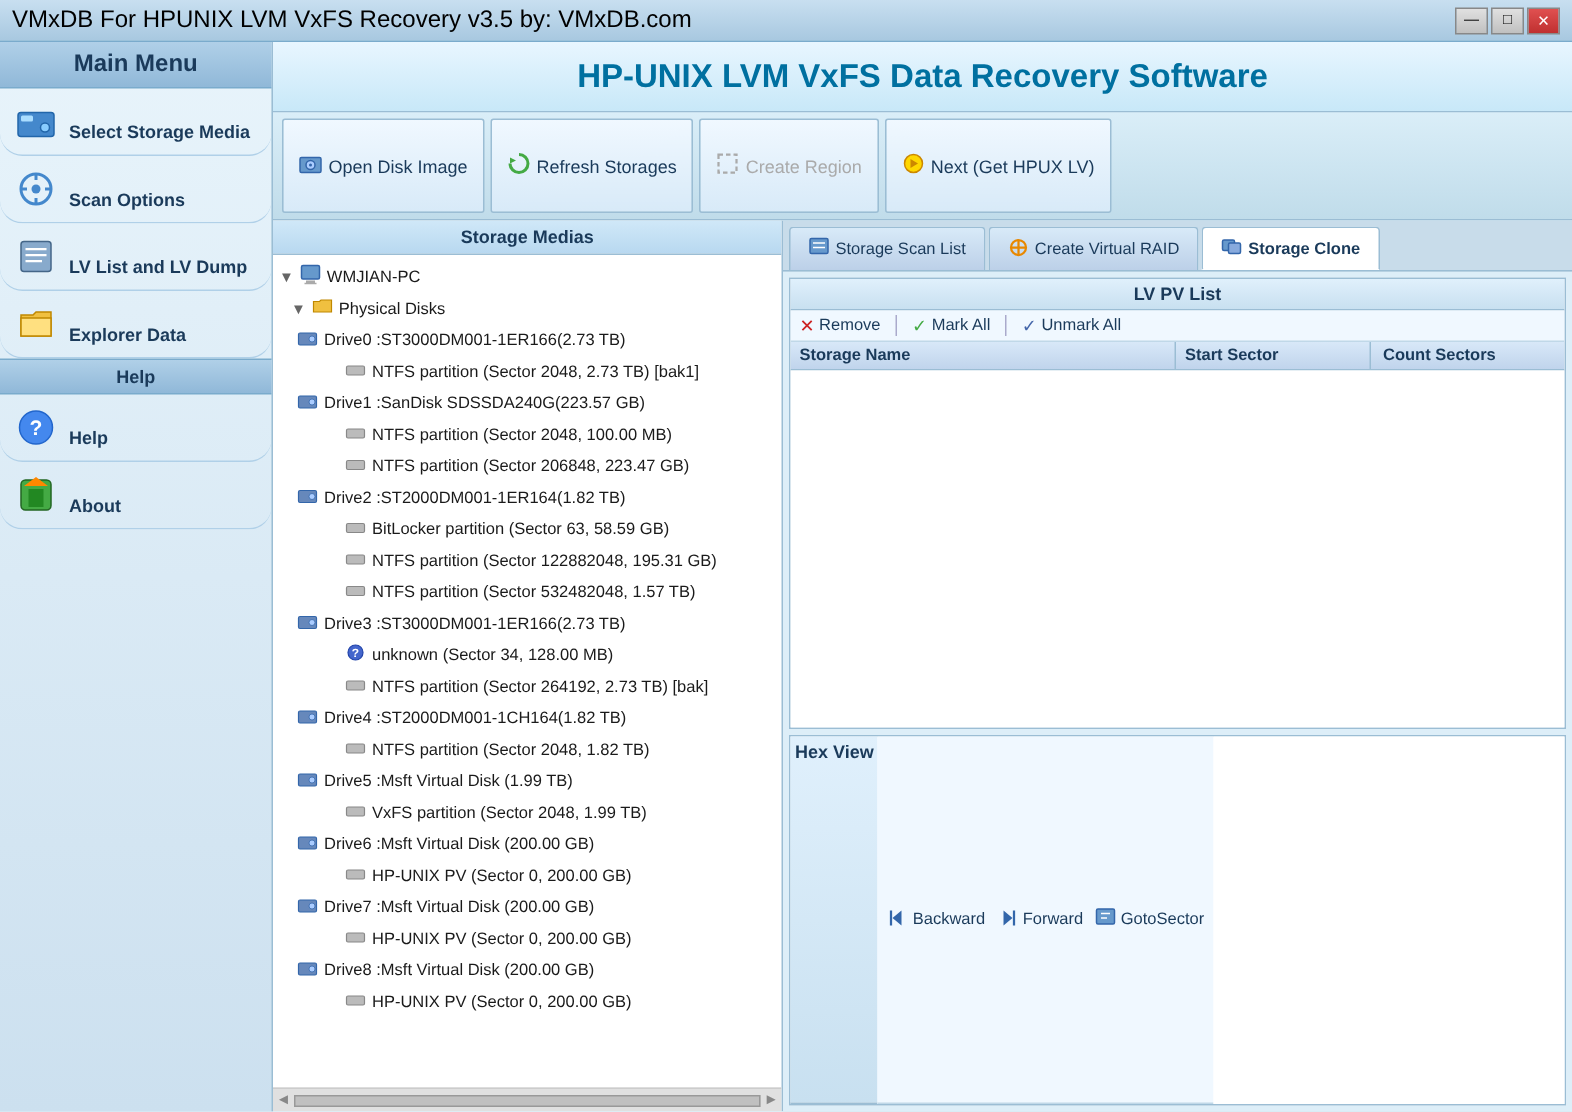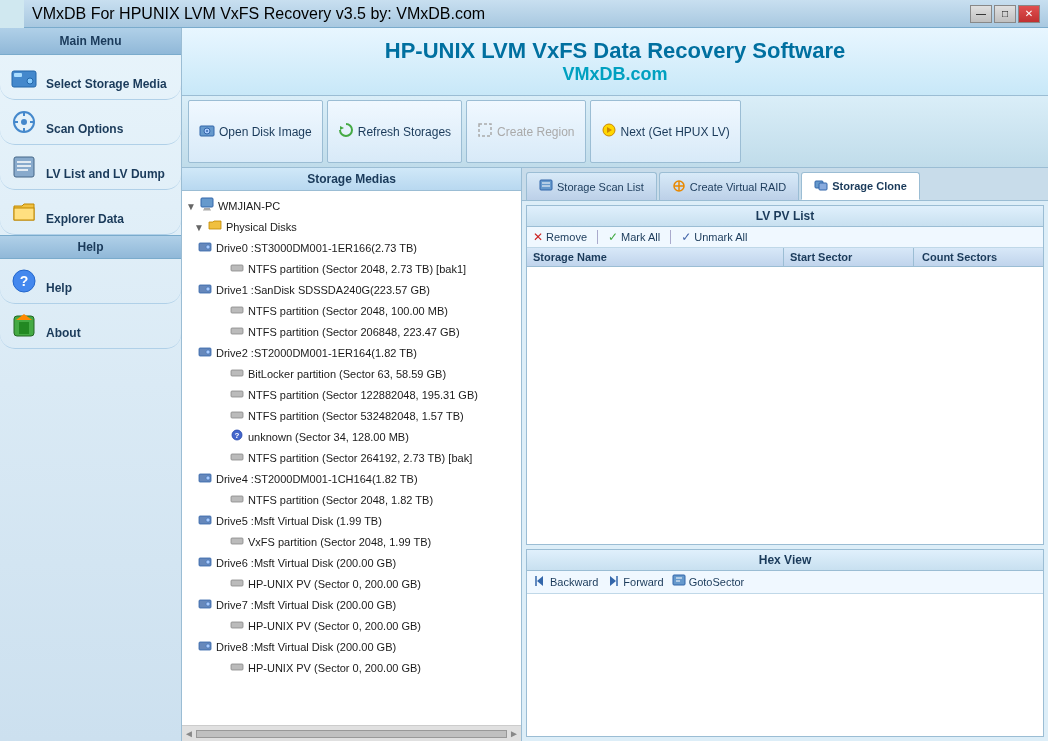--- a/index.html
+++ b/index.html
@@ -7,21 +7,20 @@
 
     
     #title-bar {
       background: linear-gradient(to bottom, #c8dff0, #a8c8e0);
       height: 28px;
       display: flex;
       align-items: center;
       justify-content: space-between;
       padding: 0 8px;
       border-bottom: 1px solid #7aabcc;
-      margin-left: 24px;
     }
     #title-bar-controls { display: flex; gap: 2px; }
     .title-btn {
       width: 22px; height: 18px; font-size: 10px; border: 1px solid #888;
       background: linear-gradient(to bottom, #e0e0e0, #c0c0c0);
       cursor: pointer; display: flex; align-items: center; justify-content: center;
     }
     .title-btn.close-btn { background: linear-gradient(to bottom, #e05050, #c03030); color: white; }
 
     
@@ -35,21 +34,21 @@
       width: 182px;
       background: linear-gradient(to bottom, #e8f4fb, #cce0ef);
       border-right: 1px solid #9bbdd4;
       display: flex;
       flex-direction: column;
     }
     #sidebar-header {
       background: linear-gradient(to bottom, #b0d0e8, #90b8d8);
       text-align: center;
       padding: 6px;
-      font-size: 12px;
+      font-size: 16px;
       font-weight: bold;
       color: #1a3a5a;
       border-bottom: 1px solid #7aabcc;
     }
     .sidebar-item {
       display: flex;
       align-items: flex-end;
       padding: 8px 10px;
       cursor: pointer;
       border-bottom: 1px solid #b0d0e8;
@@ -251,23 +250,23 @@
     .lv-col-sector { width: 130px; padding: 3px 6px; border-left: 1px solid #9bbdd4; }
     .lv-col-count { width: 130px; padding: 3px 8px; border-left: 1px solid #9bbdd4; }
     #lv-table-body { flex: 1; background: white; overflow-y: auto; }
 
     
     #hex-view-area {
       background: white;
       margin: 4px;
       margin-top: 0;
       border: 1px solid #9bbdd4;
-      height: 188px;
-      display: flex;
-      flex-direction: column;
+      height: 247px;
+      display: flex;
+      flex-direction: row;
     }
     #hex-view-header {
       background: linear-gradient(to bottom, #e0f0fc, #c8e0f0);
       text-align: center;
       padding: 3px;
       font-size: 12px;
       font-weight: bold;
       color: #1a3a5a;
       border-bottom: 1px solid #9bbdd4;
     }
@@ -383,21 +382,20 @@
         </svg>
       </span>
       <span class="sidebar-item-label">About</span>
     </div>
   </div>
 
   <div id="content">
 
     <div id="banner">
       <div id="banner-title">HP-UNIX LVM VxFS Data Recovery Software</div>
-      <div id="banner-subtitle">VMxDB.com</div>
     </div>
 
     <div id="toolbar">
       <button class="toolbar-btn">
         <span class="toolbar-icon">
           <svg width="16" height="16" viewBox="0 0 16 16">
             <rect x="1" y="4" width="14" height="10" rx="1" fill="#6699cc" stroke="#3366aa" stroke-width="1"></rect>
             <circle cx="8" cy="9" r="3" fill="#aaccff" stroke="#3366aa" stroke-width="1"></circle>
             <circle cx="8" cy="9" r="1" fill="#3366aa"></circle>
           </svg>
@@ -513,20 +511,28 @@
                 </svg></span>
       <span class="tree-label">NTFS partition (Sector 122882048, 195.31 GB)</span>
     </div>
             <div class="tree-item tree-indent3">
       <span><span style="width:10px;display:inline-block;"></span></span>
       <span class="tree-icon"><svg width="14" height="14" viewBox="0 0 14 14">
                   <rect x="1" y="5" width="12" height="6" rx="1" fill="#bbbbbb" stroke="#888888" stroke-width="0.8"></rect>
                 </svg></span>
       <span class="tree-label">NTFS partition (Sector 532482048, 1.57 TB)</span>
     </div>
+            <div class="tree-item tree-indent2">
+      <span><span style="width:10px;display:inline-block;"></span></span>
+      <span class="tree-icon"><svg width="14" height="14" viewBox="0 0 14 14">
+                  <rect x="1" y="4" width="12" height="8" rx="1" fill="#6688bb" stroke="#3366aa" stroke-width="0.8"></rect>
+                  <circle cx="10" cy="8" r="2" fill="#aaccff" stroke="#3366aa" stroke-width="0.5"></circle>
+                </svg></span>
+      <span class="tree-label">Drive3 :ST3000DM001-1ER166(2.73 TB)</span>
+    </div>
             <div class="tree-item tree-indent3">
       <span><span style="width:10px;display:inline-block;"></span></span>
       <span class="tree-icon"><svg width="14" height="14" viewBox="0 0 14 14">
                   <circle cx="7" cy="7" r="5" fill="#4466cc" stroke="#2244aa" stroke-width="0.8"></circle>
                   <text x="7" y="10" text-anchor="middle" font-size="8" fill="white" font-weight="bold">?</text>
                 </svg></span>
       <span class="tree-label">unknown (Sector 34, 128.00 MB)</span>
     </div>
             <div class="tree-item tree-indent3">
       <span><span style="width:10px;display:inline-block;"></span></span>

